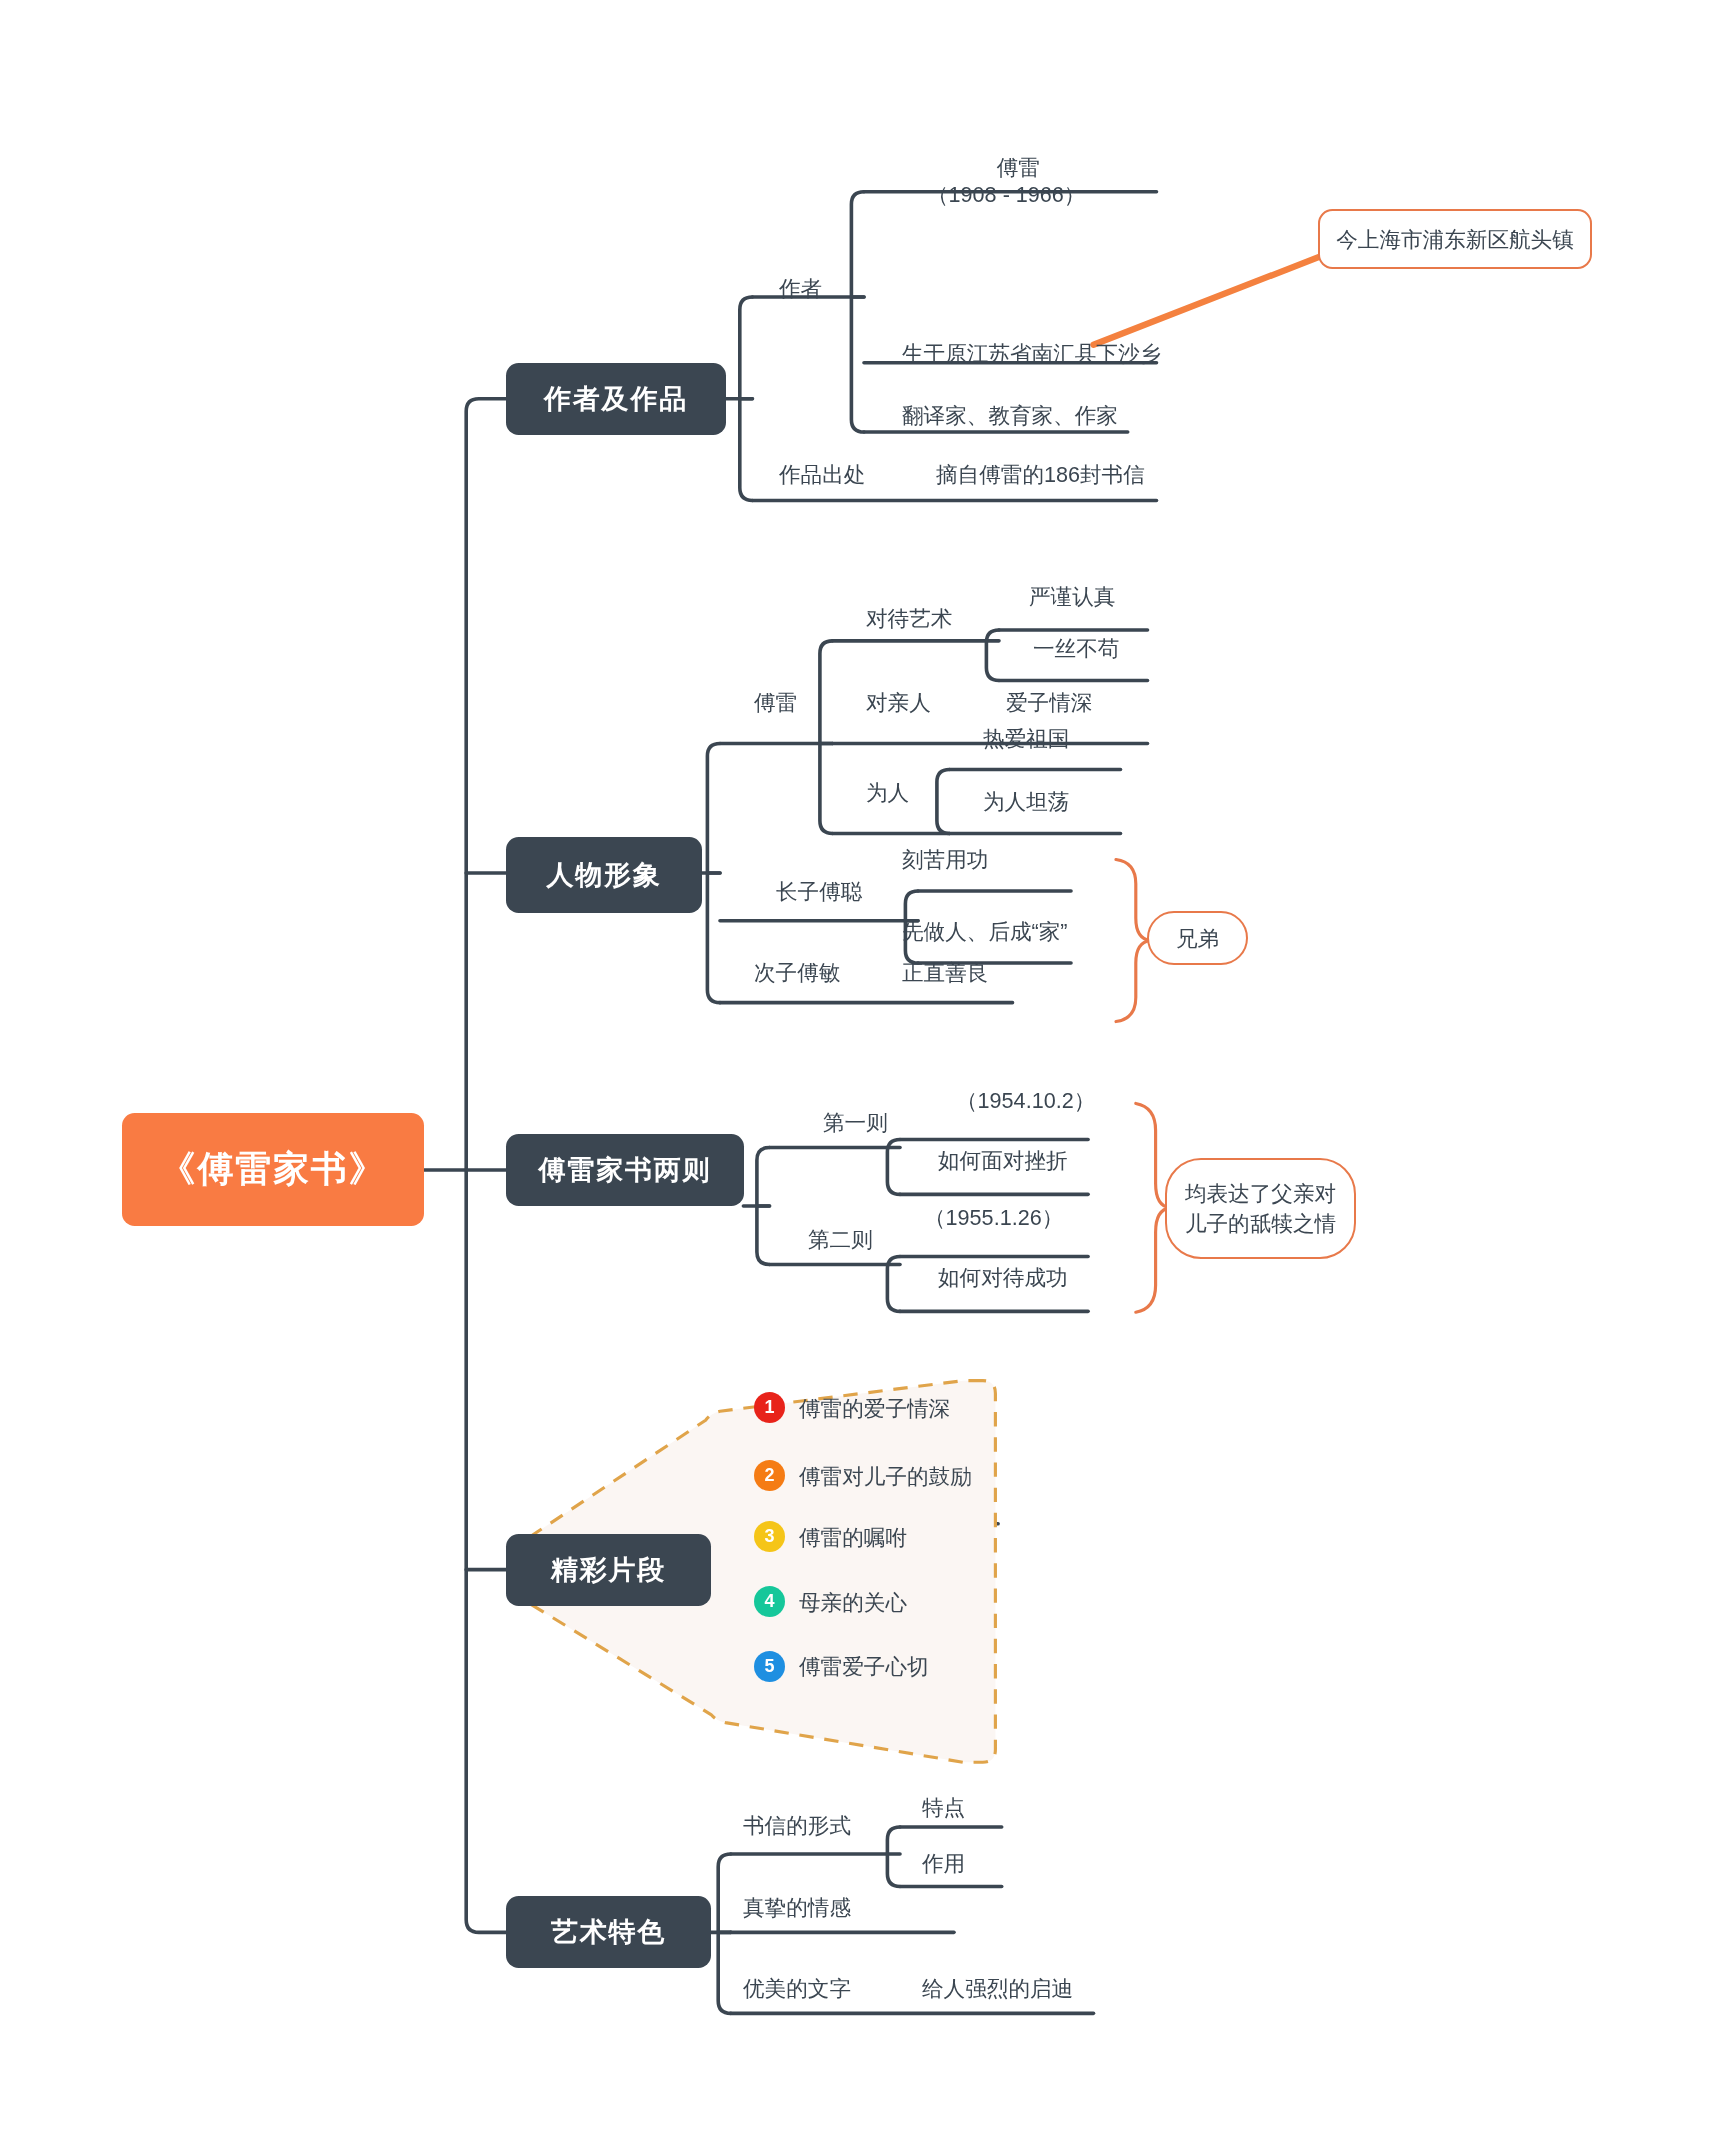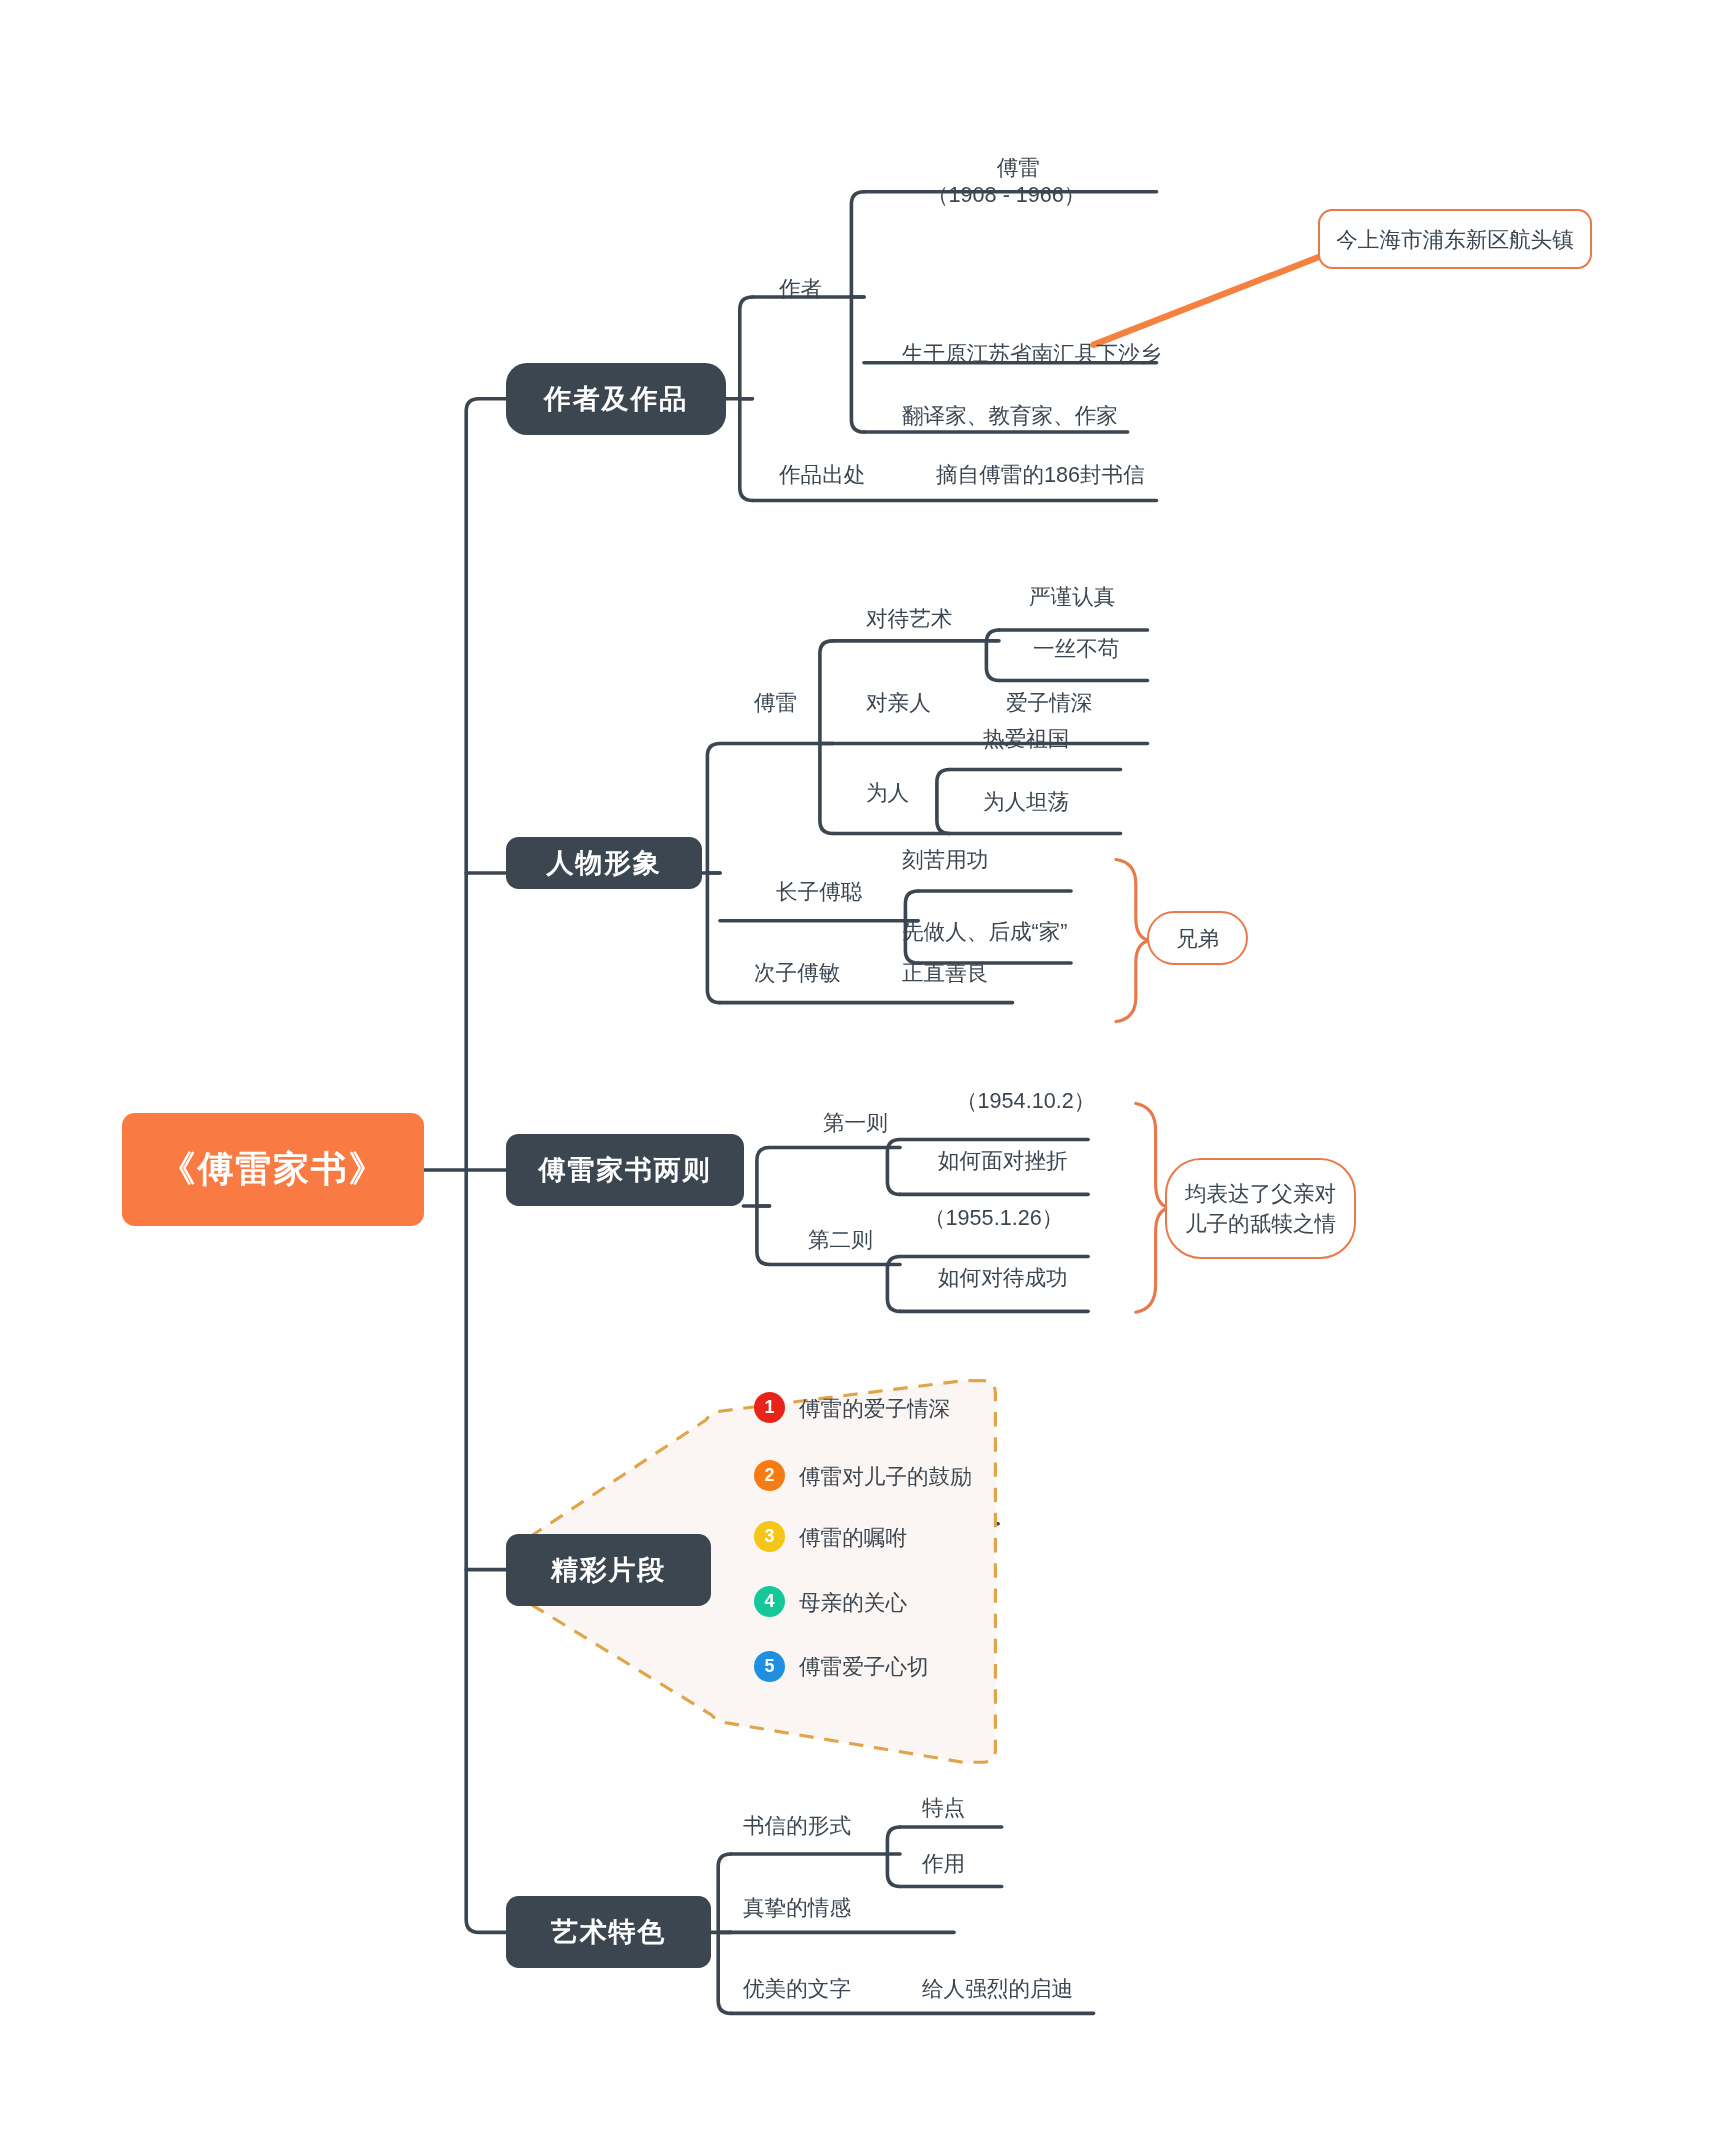--- a/index.html
+++ b/index.html
@@ -155,25 +155,25 @@
       <path d="M1092 1534 H1070 L800 1568 Q790 1570 784 1578 L576 1716 Q566 1724 566 1736 V1752
                Q566 1766 576 1774 L790 1905 Q796 1912 806 1914 L1070 1958 H1092
                Q1106 1958 1106 1944 V1548 Q1106 1534 1092 1534 Z" fill="none" stroke="#E0A44A" stroke-width="3.5" stroke-dasharray="16 12" stroke-linejoin="round"></path>
     </g>
   </svg>
 
   <div class="node root-node" style="left:122px;top:1113px;width:302px;height:113px;">
     <span>《傅雷家书》</span>
   </div>
 
-  <div class="node branch-node" style="left:506px;top:363px;width:220px;height:72px;border-radius:21px;">
+  <div class="node branch-node" style="left:506px;top:363px;width:220px;height:72px;">
     <span>作者及作品</span>
   </div>
 
-  <div class="node branch-node" style="left:506px;top:837px;width:196px;height:52px;font-family:Liberation Mono, monospace;">
+  <div class="node branch-node" style="left:506px;top:837px;width:196px;height:76px;font-family:Liberation Mono, monospace;">
     <span>人物形象</span>
   </div>
 
   <div class="node branch-node" style="left:506px;top:1170px;width:238px;height:72px;transform:translateY(-36px);">
     <span>傅雷家书两则</span>
   </div>
 
   <div class="node branch-node" style="left:506px;top:1534px;width:205px;height:72px;">
     <span>精彩片段</span>
   </div>

